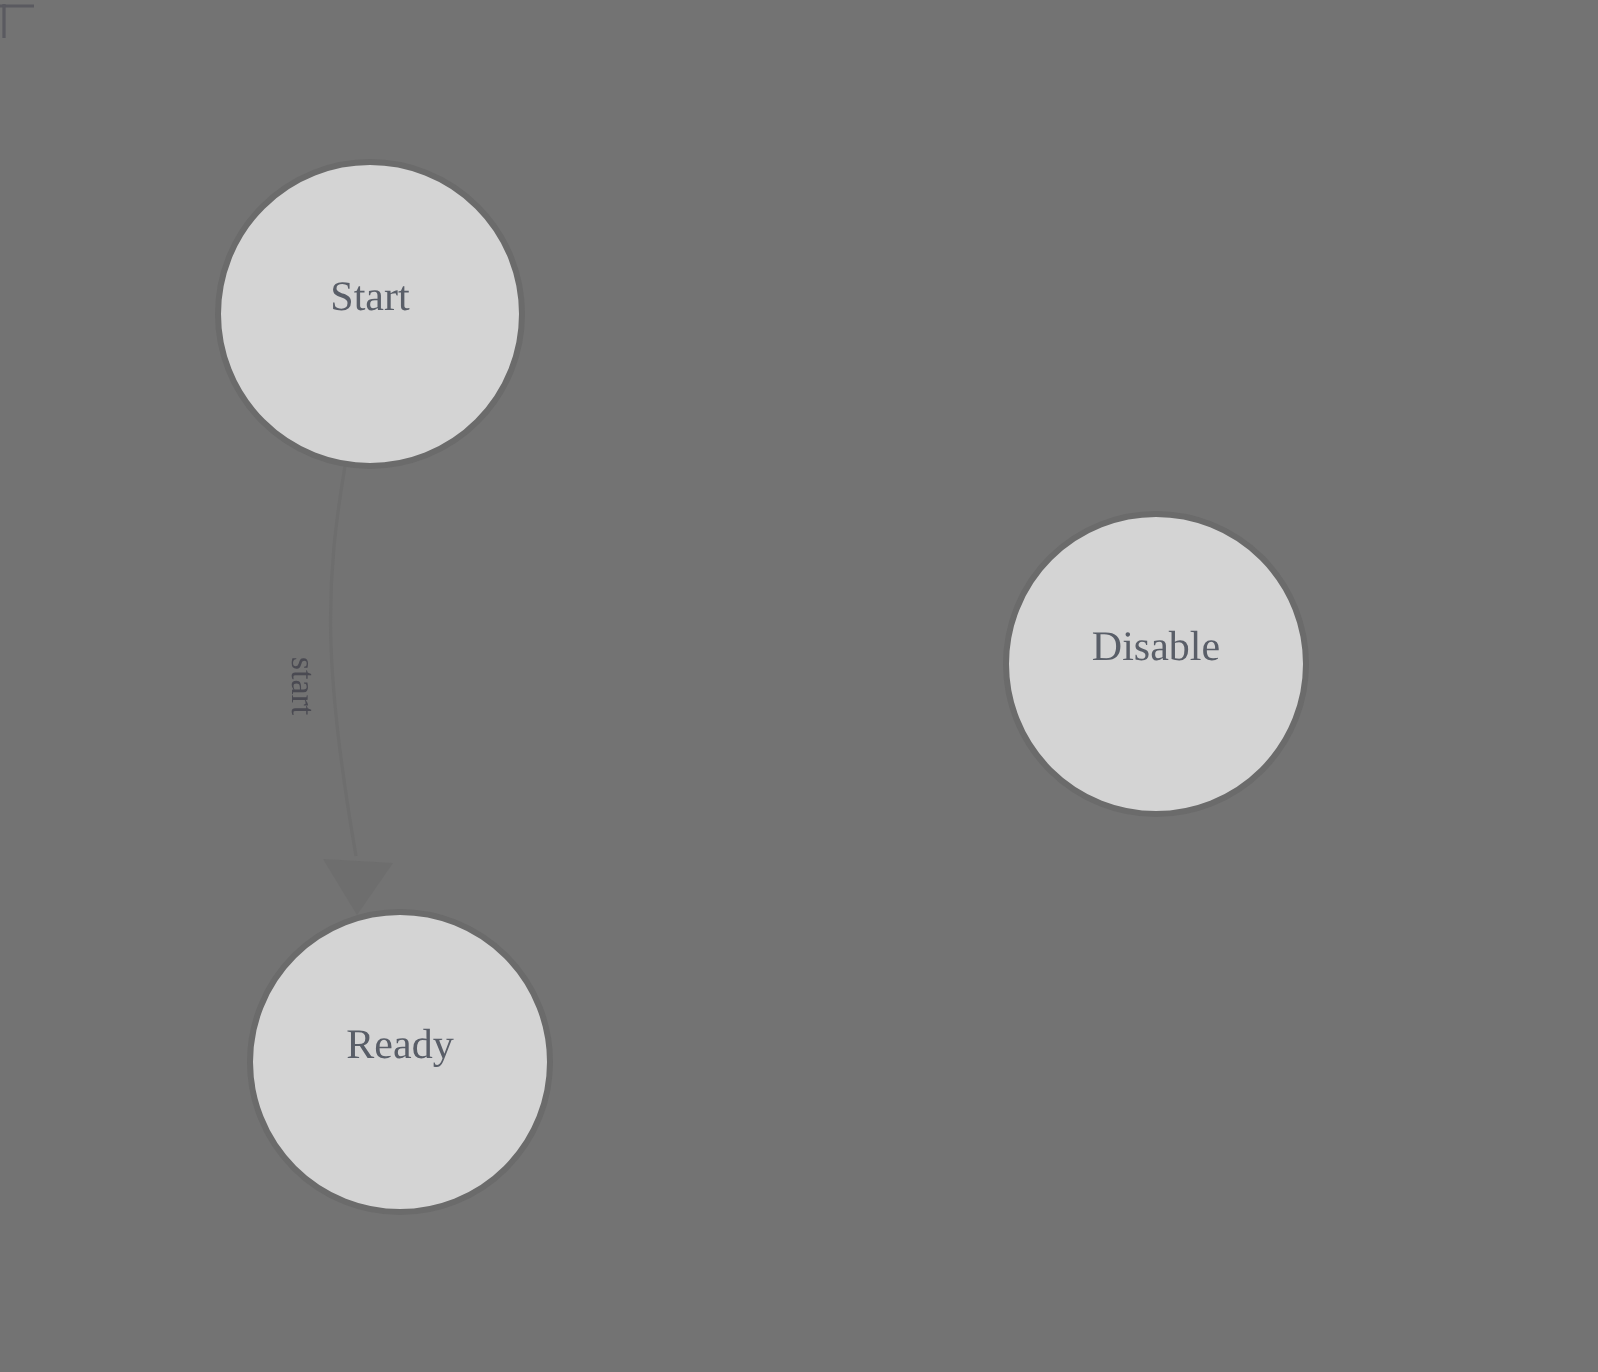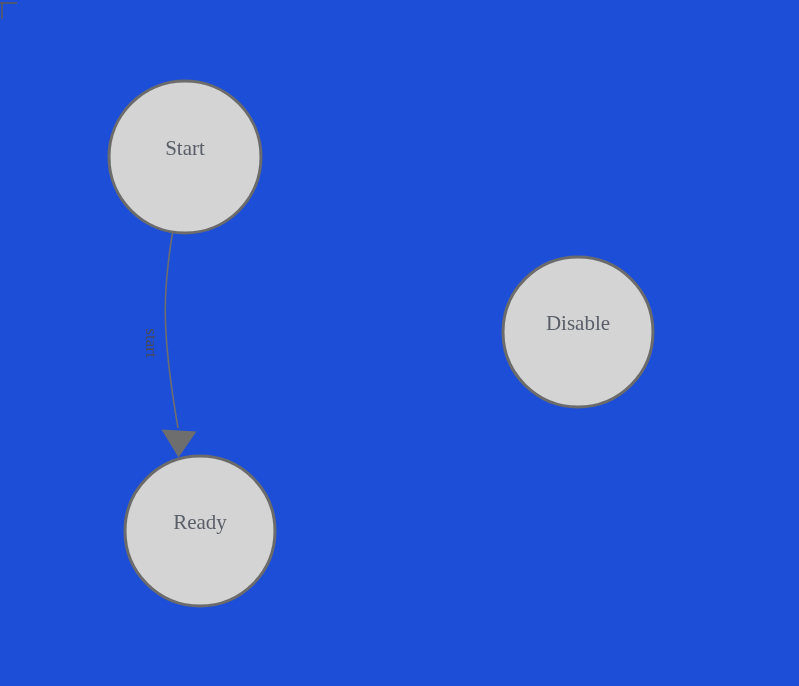--- a/index.html
+++ b/index.html
@@ -50,21 +50,21 @@
     dominant-baseline: middle;
   }
   .corner-mark {
     stroke-linecap: butt;
     fill: none;
   }
 </style>
 </head>
 <body style="width: 799px; height: 686px;">
 
-<div id="canvas-root" style="background: #1d4ed8; width: 799px; height: 686px;">
+<div id="canvas-root" style="background: #737373; width: 799px; height: 686px;">
 
   <svg id="diagram-svg" viewBox="0 0 799 686" xmlns="http://www.w3.org/2000/svg">
 
     <g>
       <line class="corner-mark" x1="0" y1="3" x2="17" y2="3" stroke="#5a5a60" stroke-width="1.6"></line>
       <line class="corner-mark" x1="2" y1="2" x2="2" y2="19" stroke="#5a5a60" stroke-width="1.6"></line>
     </g>
 
     <g>
       <g>

